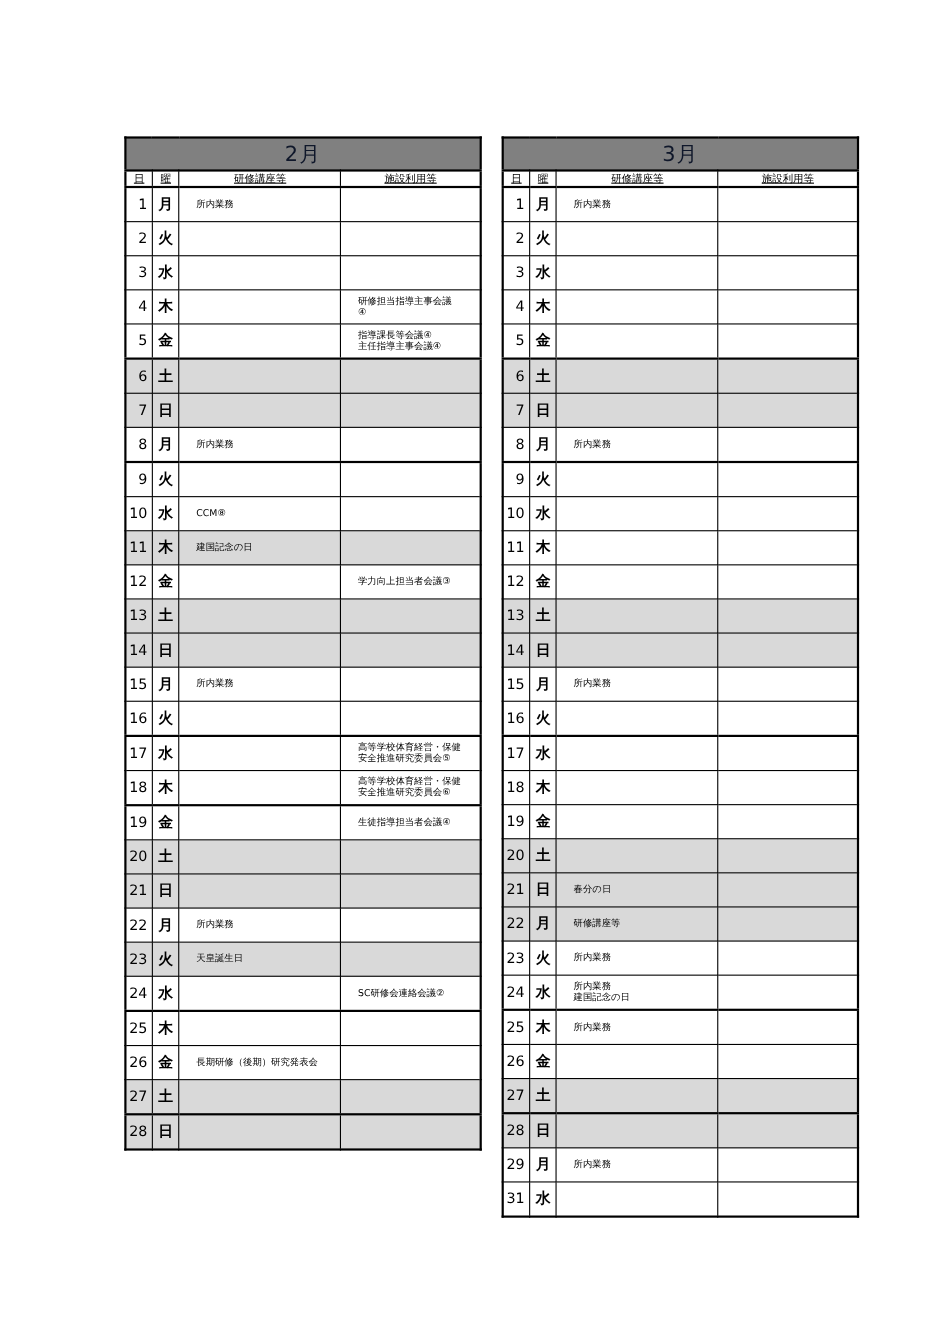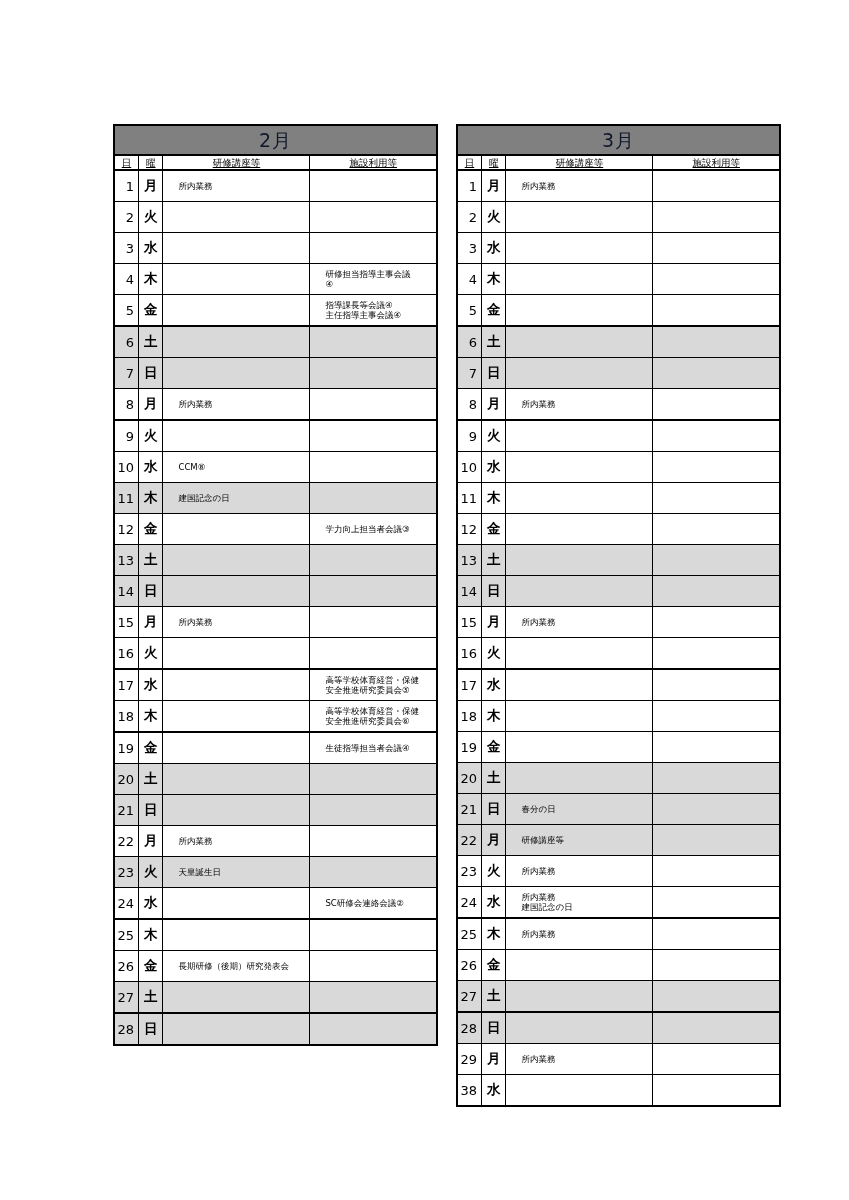--- a/index.html
+++ b/index.html
@@ -560,21 +560,21 @@
           </tr>
           <tr>
             <td class="day-num">29</td>
             <td class="day-wk">月</td>
             <td class="col-a">
               <span class="cellline">所内業務</span>
             </td>
             <td class="col-b"></td>
           </tr>
           <tr>
-            <td class="day-num">38</td>
+            <td class="day-num">31</td>
             <td class="day-wk">水</td>
             <td class="col-a"></td>
             <td class="col-b"></td>
           </tr>
         </tbody>
     </table>
   </div>
 
 </div>
 

